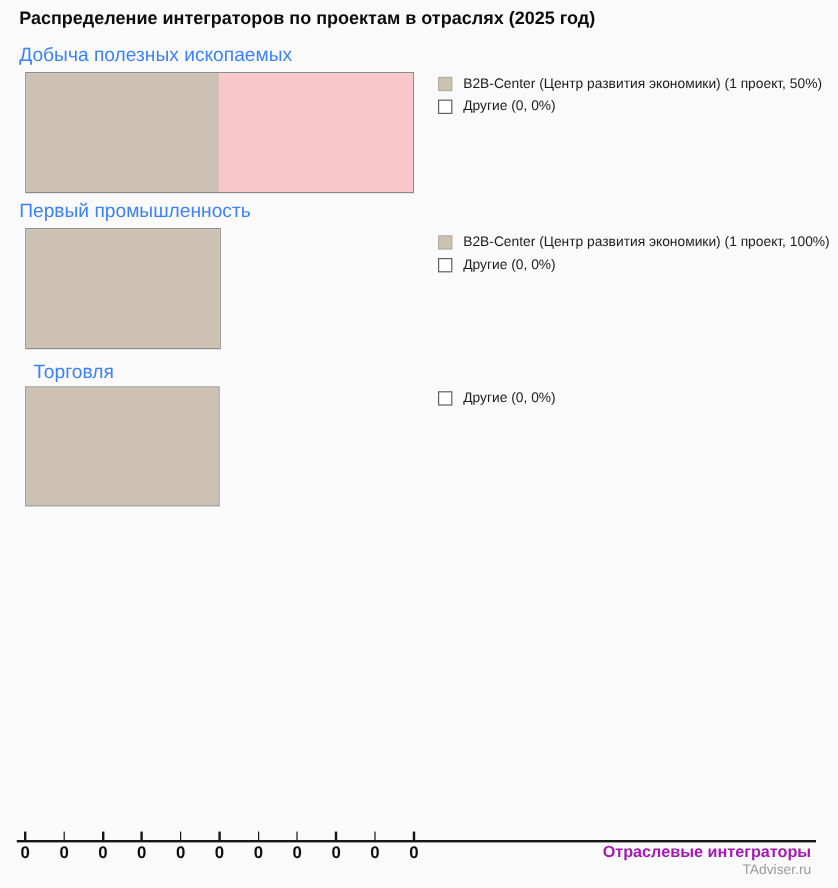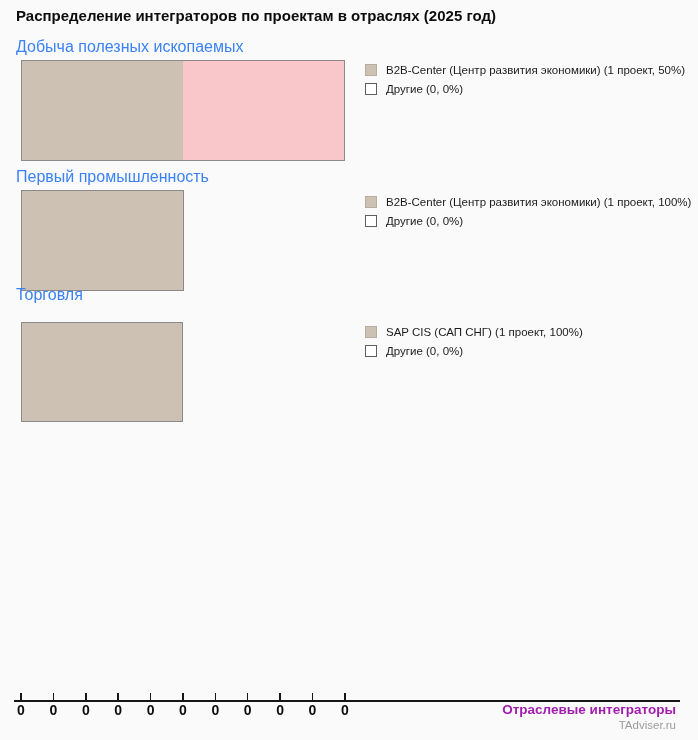--- a/index.html
+++ b/index.html
@@ -118,21 +118,21 @@
     color: #9b9b9b;
     white-space: nowrap;
   }
   
   #sec1-title { top: 38px; }
   #sec1-bar   { top: 60px;  width: 324px; height: 101px; }
   #sec1-legend{ top: 64px; }
   #sec2-title { top: 168px; }
   #sec2-bar   { top: 190px; width: 163px; height: 101px; }
   #sec2-legend{ top: 196px; }
-  #sec3-title { top: 286px; }
+  #sec3-title { top: 302px; margin-left: 12px; }
   #sec3-bar   { top: 322px; width: 162px; height: 100px; }
   #sec3-legend{ top: 326px; }
 </style>
 </head>
 <body>
 
 <div id="stage">
 
   <div class="page-title">Распределение интеграторов по проектам в отраслях (2025 год)</div>
 
@@ -166,24 +166,20 @@
       <span class="legend-label">Другие (0, 0%)</span>
     </div>
   </div>
 
   <div id="sec3-title" class="section-title">Торговля</div>
   <div id="sec3-bar" class="bar">
     <div class="seg seg-100" style="background-color: rgb(204, 193, 179);"></div>
   </div>
   <div id="sec3-legend" class="legend">
     <div class="legend-row">
-      <span class="swatch" style="background-color: rgb(204, 193, 179);"></span>
-      <span class="legend-label">SAP CIS (САП СНГ) (1 проект, 100%)</span>
-    </div>
-    <div class="legend-row">
       <span class="swatch outline" style="background-color: rgb(255, 255, 255);"></span>
       <span class="legend-label">Другие (0, 0%)</span>
     </div>
   </div>
 
   <div class="axis-line"></div>
   <div class="ticks">
     <div class="tick">
         <span class="tick-mark"></span>
         <span class="tick-label">0</span>

